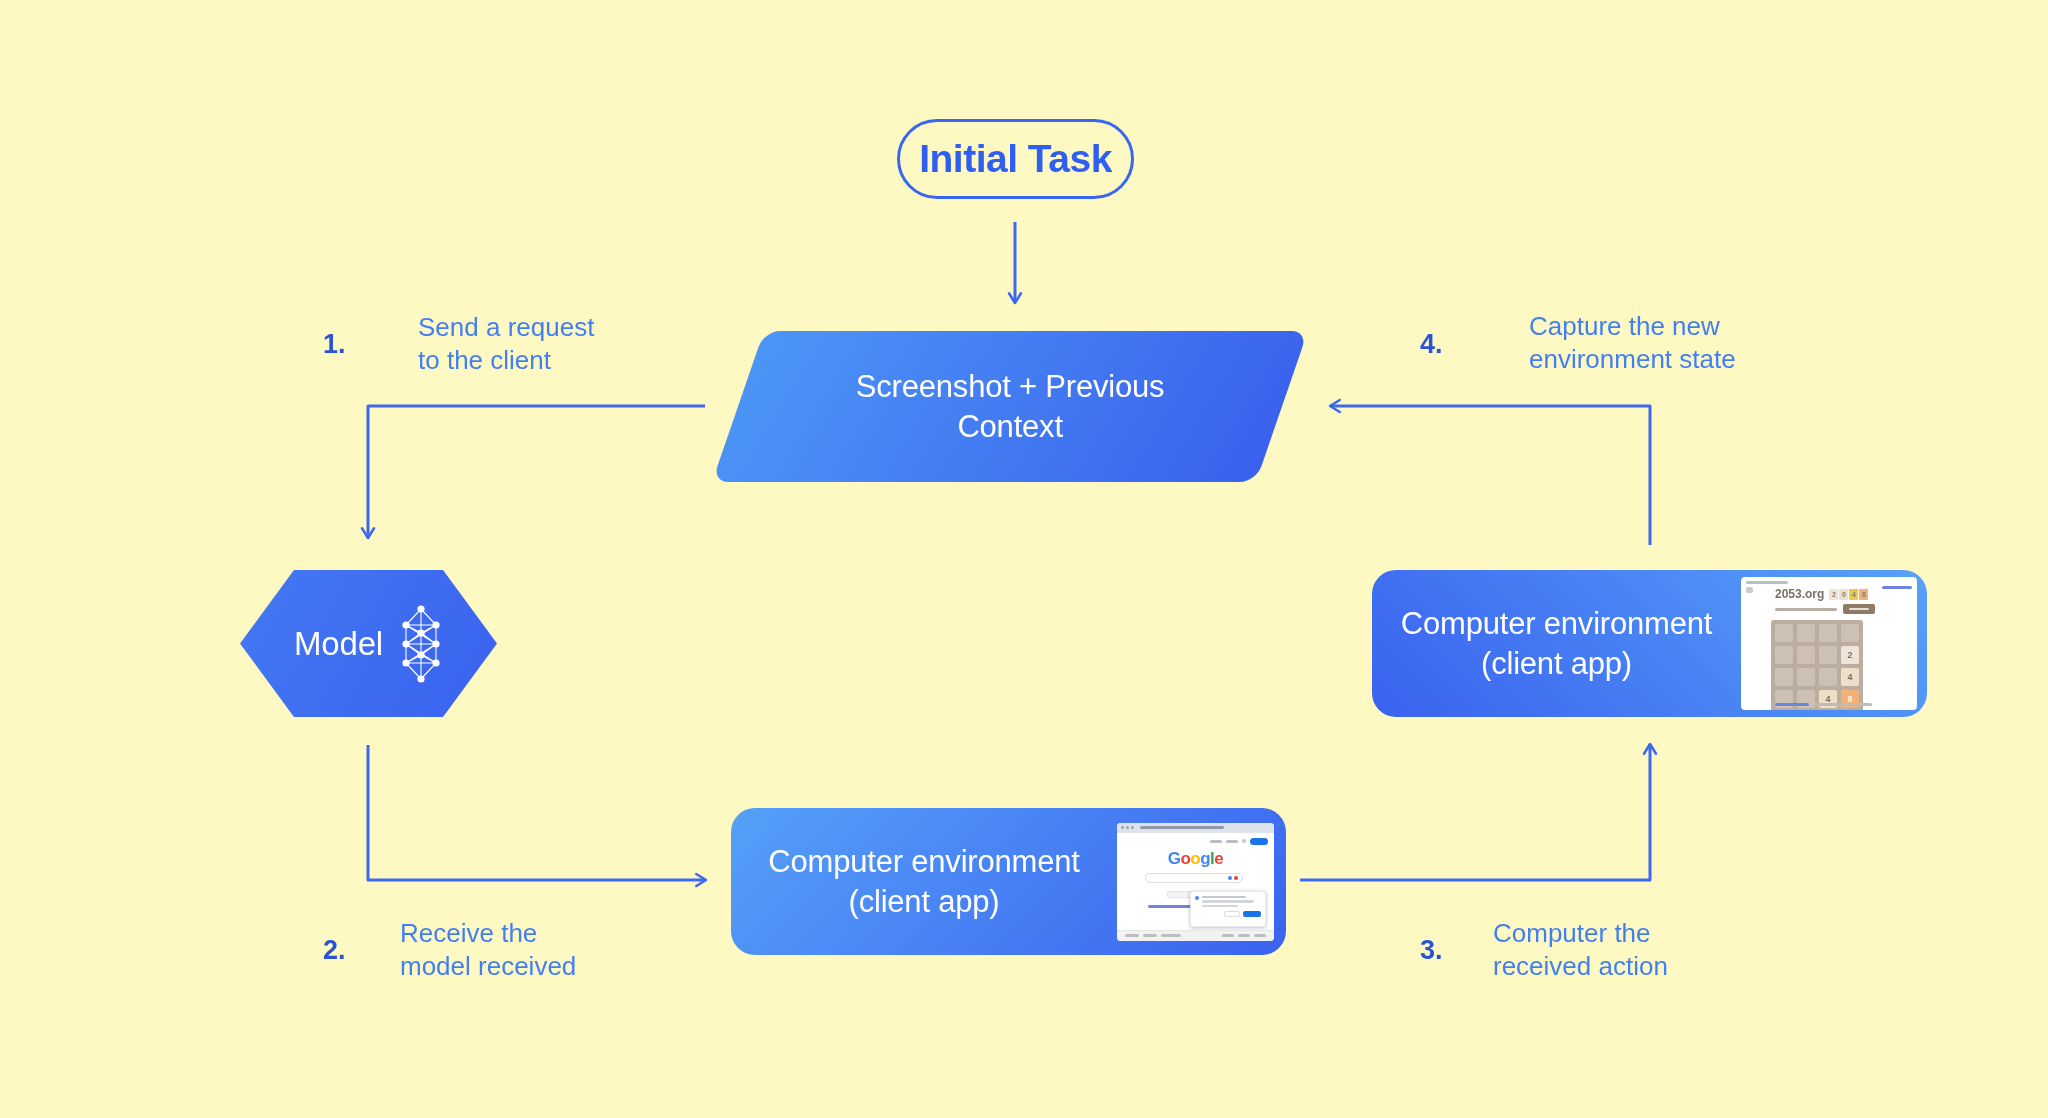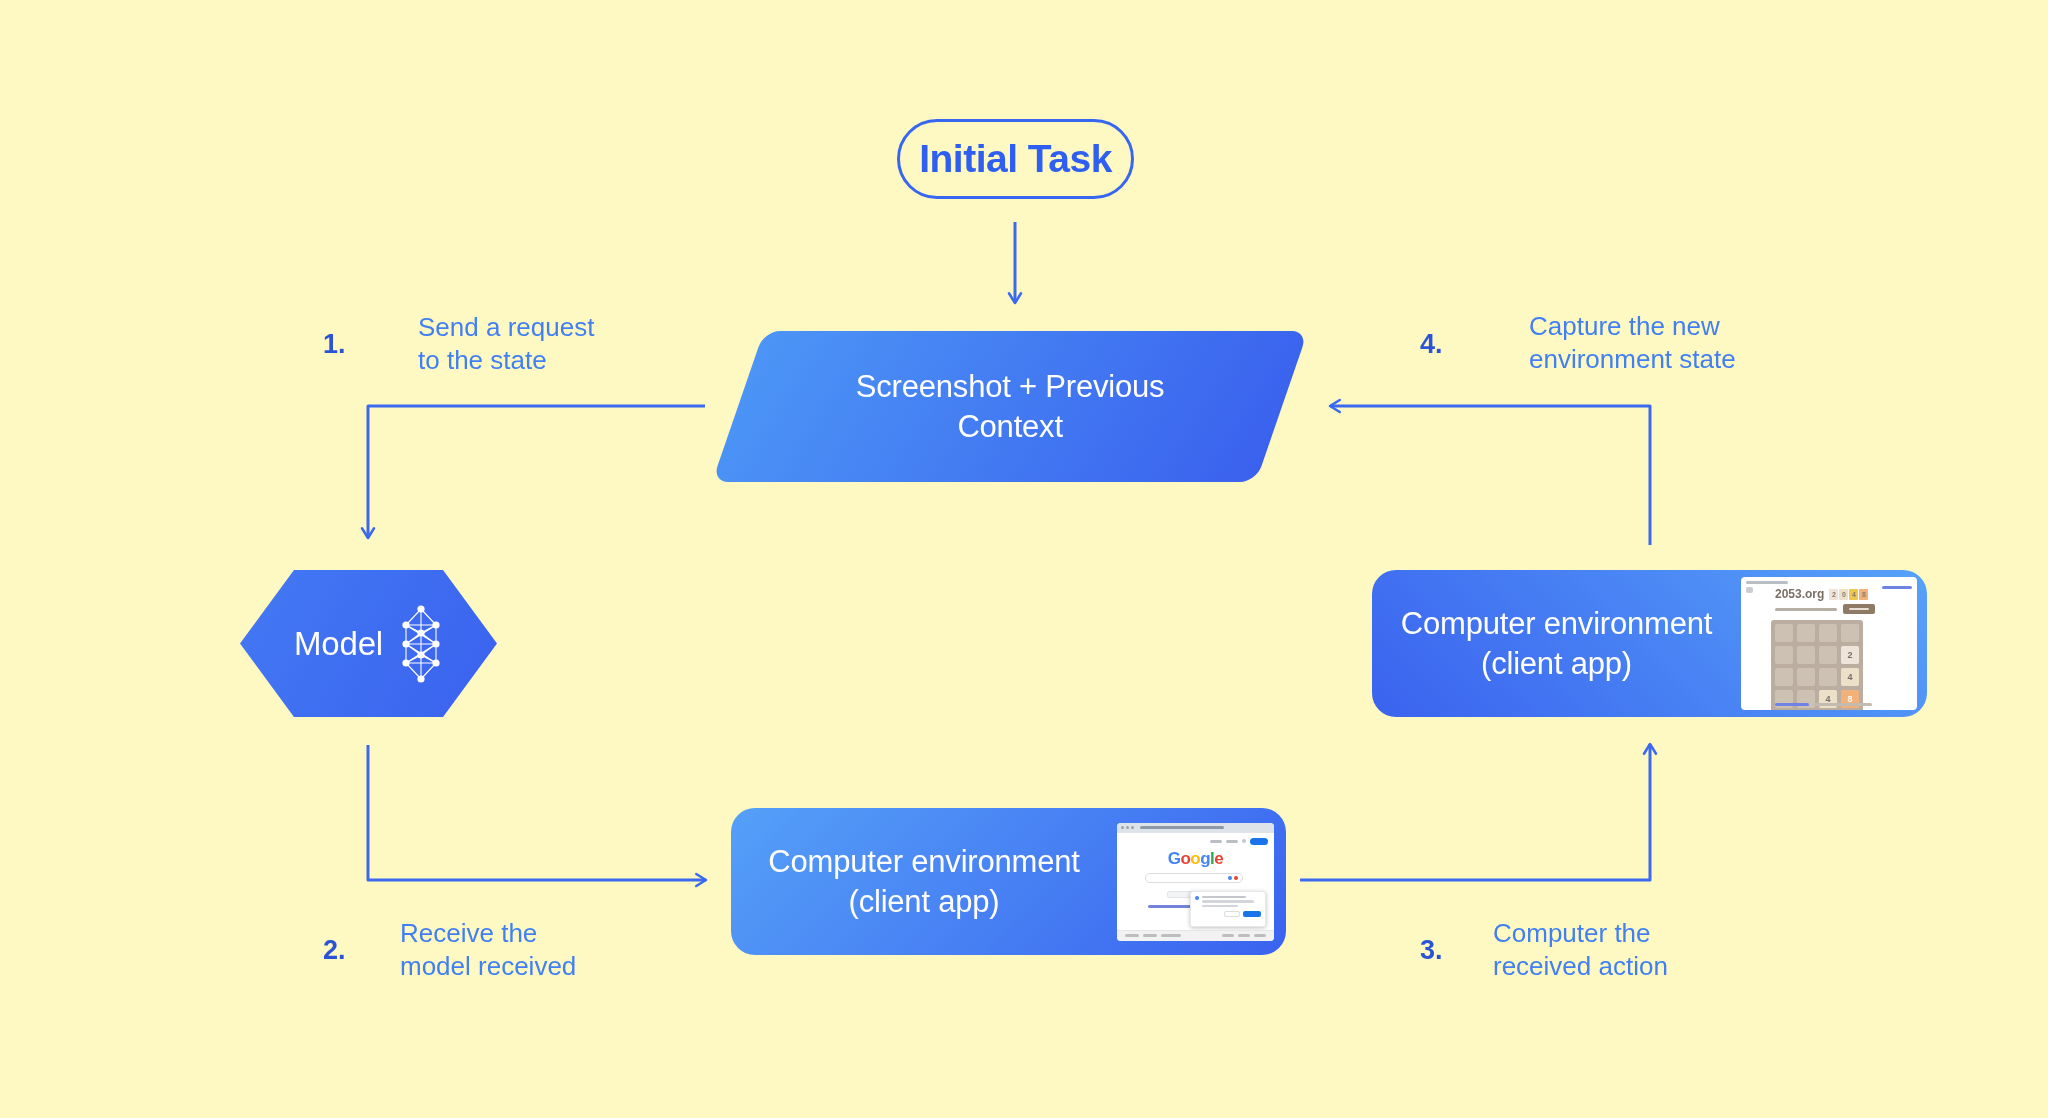--- a/index.html
+++ b/index.html
@@ -249,21 +249,21 @@
           <span class="bar" style="width:34px;height:3px;background:#6E83E4;"></span>
           <span class="bar" style="width:58px;height:3px;background:#C3BBB0;"></span>
         </div>
       </div>
     </div>
   </div>
 
   <div class="step-num" style="left:323px;top:329px;">1.</div>
   <div class="step-text" style="left:400px;top:311px;margin-left:18px;">
     <div>Send a request</div>
-    <div>to the state</div>
+    <div>to the client</div>
   </div>
 
   <div class="step-num" style="left:323px;top:935px;">2.</div>
   <div class="step-text" style="left:400px;top:917px;">
     <div>Receive the</div>
     <div>model received</div>
   </div>
 
   <div class="step-num" style="left:1420px;top:935px;">3.</div>
   <div class="step-text" style="left:1493px;top:917px;">

